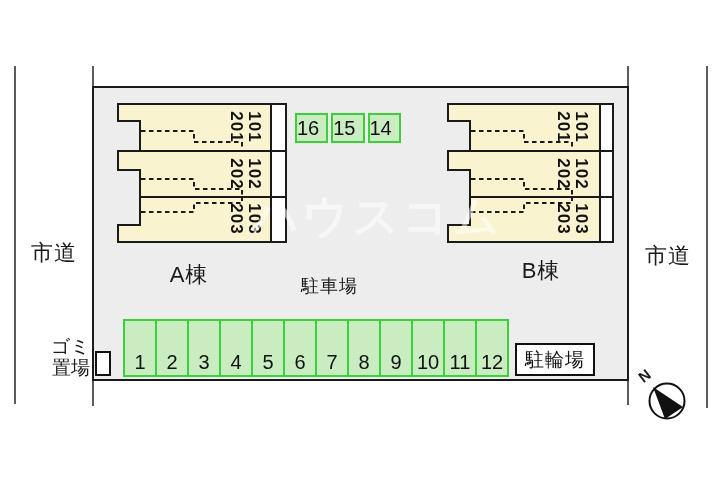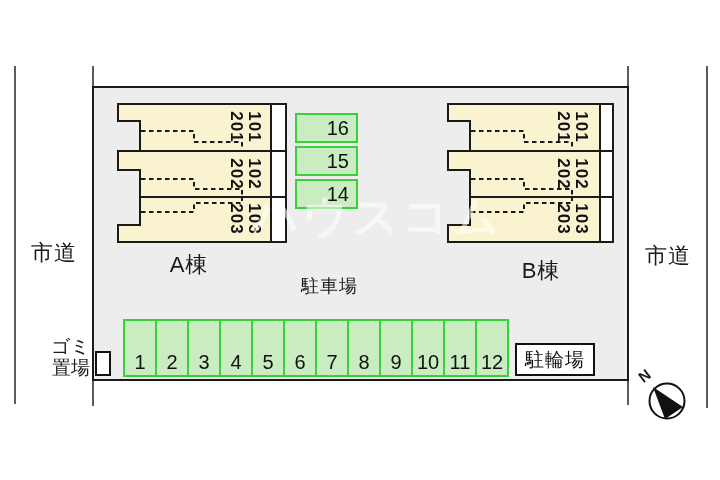--- a/index.html
+++ b/index.html
@@ -8,21 +8,21 @@
   .abs{position:absolute;}
   .label{color:#1a1a1a;white-space:nowrap;}
   .road-label{font-size:22px;letter-spacing:1px;text-align:center;width:70px;}
   .bldg-label{font-size:22px;letter-spacing:1px;text-align:center;width:74px;}
   .lot-label{font-size:18px;letter-spacing:1px;}
   
   .room-block{width:52px;height:38px;display:flex;flex-direction:column;justify-content:center;
               transform:rotate(90deg);font-size:17px;font-weight:bold;line-height:18px;
               text-align:center;letter-spacing:1px;}
   
-  .pcol{display:flex;flex-direction:column;gap:3px;width:63px;}
+  .pcol{display:flex;flex-direction:row;gap:3px;width:63px;}
   .pcol .pspace{height:30px;background:#c9ecc0;border:2px solid #3ccf3c;box-sizing:border-box;
                 display:flex;align-items:center;justify-content:flex-end;
                 padding-right:7px;font-size:20px;}
   
   .prow{display:flex;width:386px;height:58px;}
   .prow .pspace{flex:1;background:#c9ecc0;border:2px solid #3ccf3c;box-sizing:border-box;
                 margin-left:-2px;display:flex;align-items:flex-end;justify-content:center;
                 padding-bottom:1px;font-size:20px;}
   .prow .pspace:first-child{margin-left:0;}
   .bike-box{width:80px;height:33px;background:#fff;border:2px solid #111;box-sizing:border-box;
@@ -89,21 +89,21 @@
   </div>
   <div class="abs room-block" style="left:546px;top:155px;">
     <span>102</span>
     <span>202</span>
   </div>
   <div class="abs room-block" style="left:546px;top:200px;">
     <span>103</span>
     <span>203</span>
   </div>
 
-  <div class="abs label bldg-label" style="left:152px;top:250px;">A棟</div>
+  <div class="abs label bldg-label" style="left:152px;top:260px;">A棟</div>
   <div class="abs label bldg-label" style="left:504px;top:244px;margin-top:12px;">B棟</div>
 
   <div class="abs pcol" style="left:295px;top:113px;">
     <div class="pspace">16</div>
     <div class="pspace">15</div>
     <div class="pspace">14</div>
   </div>
 
   <div class="abs label lot-label" style="left:301px;top:274px;">駐車場</div>
 

